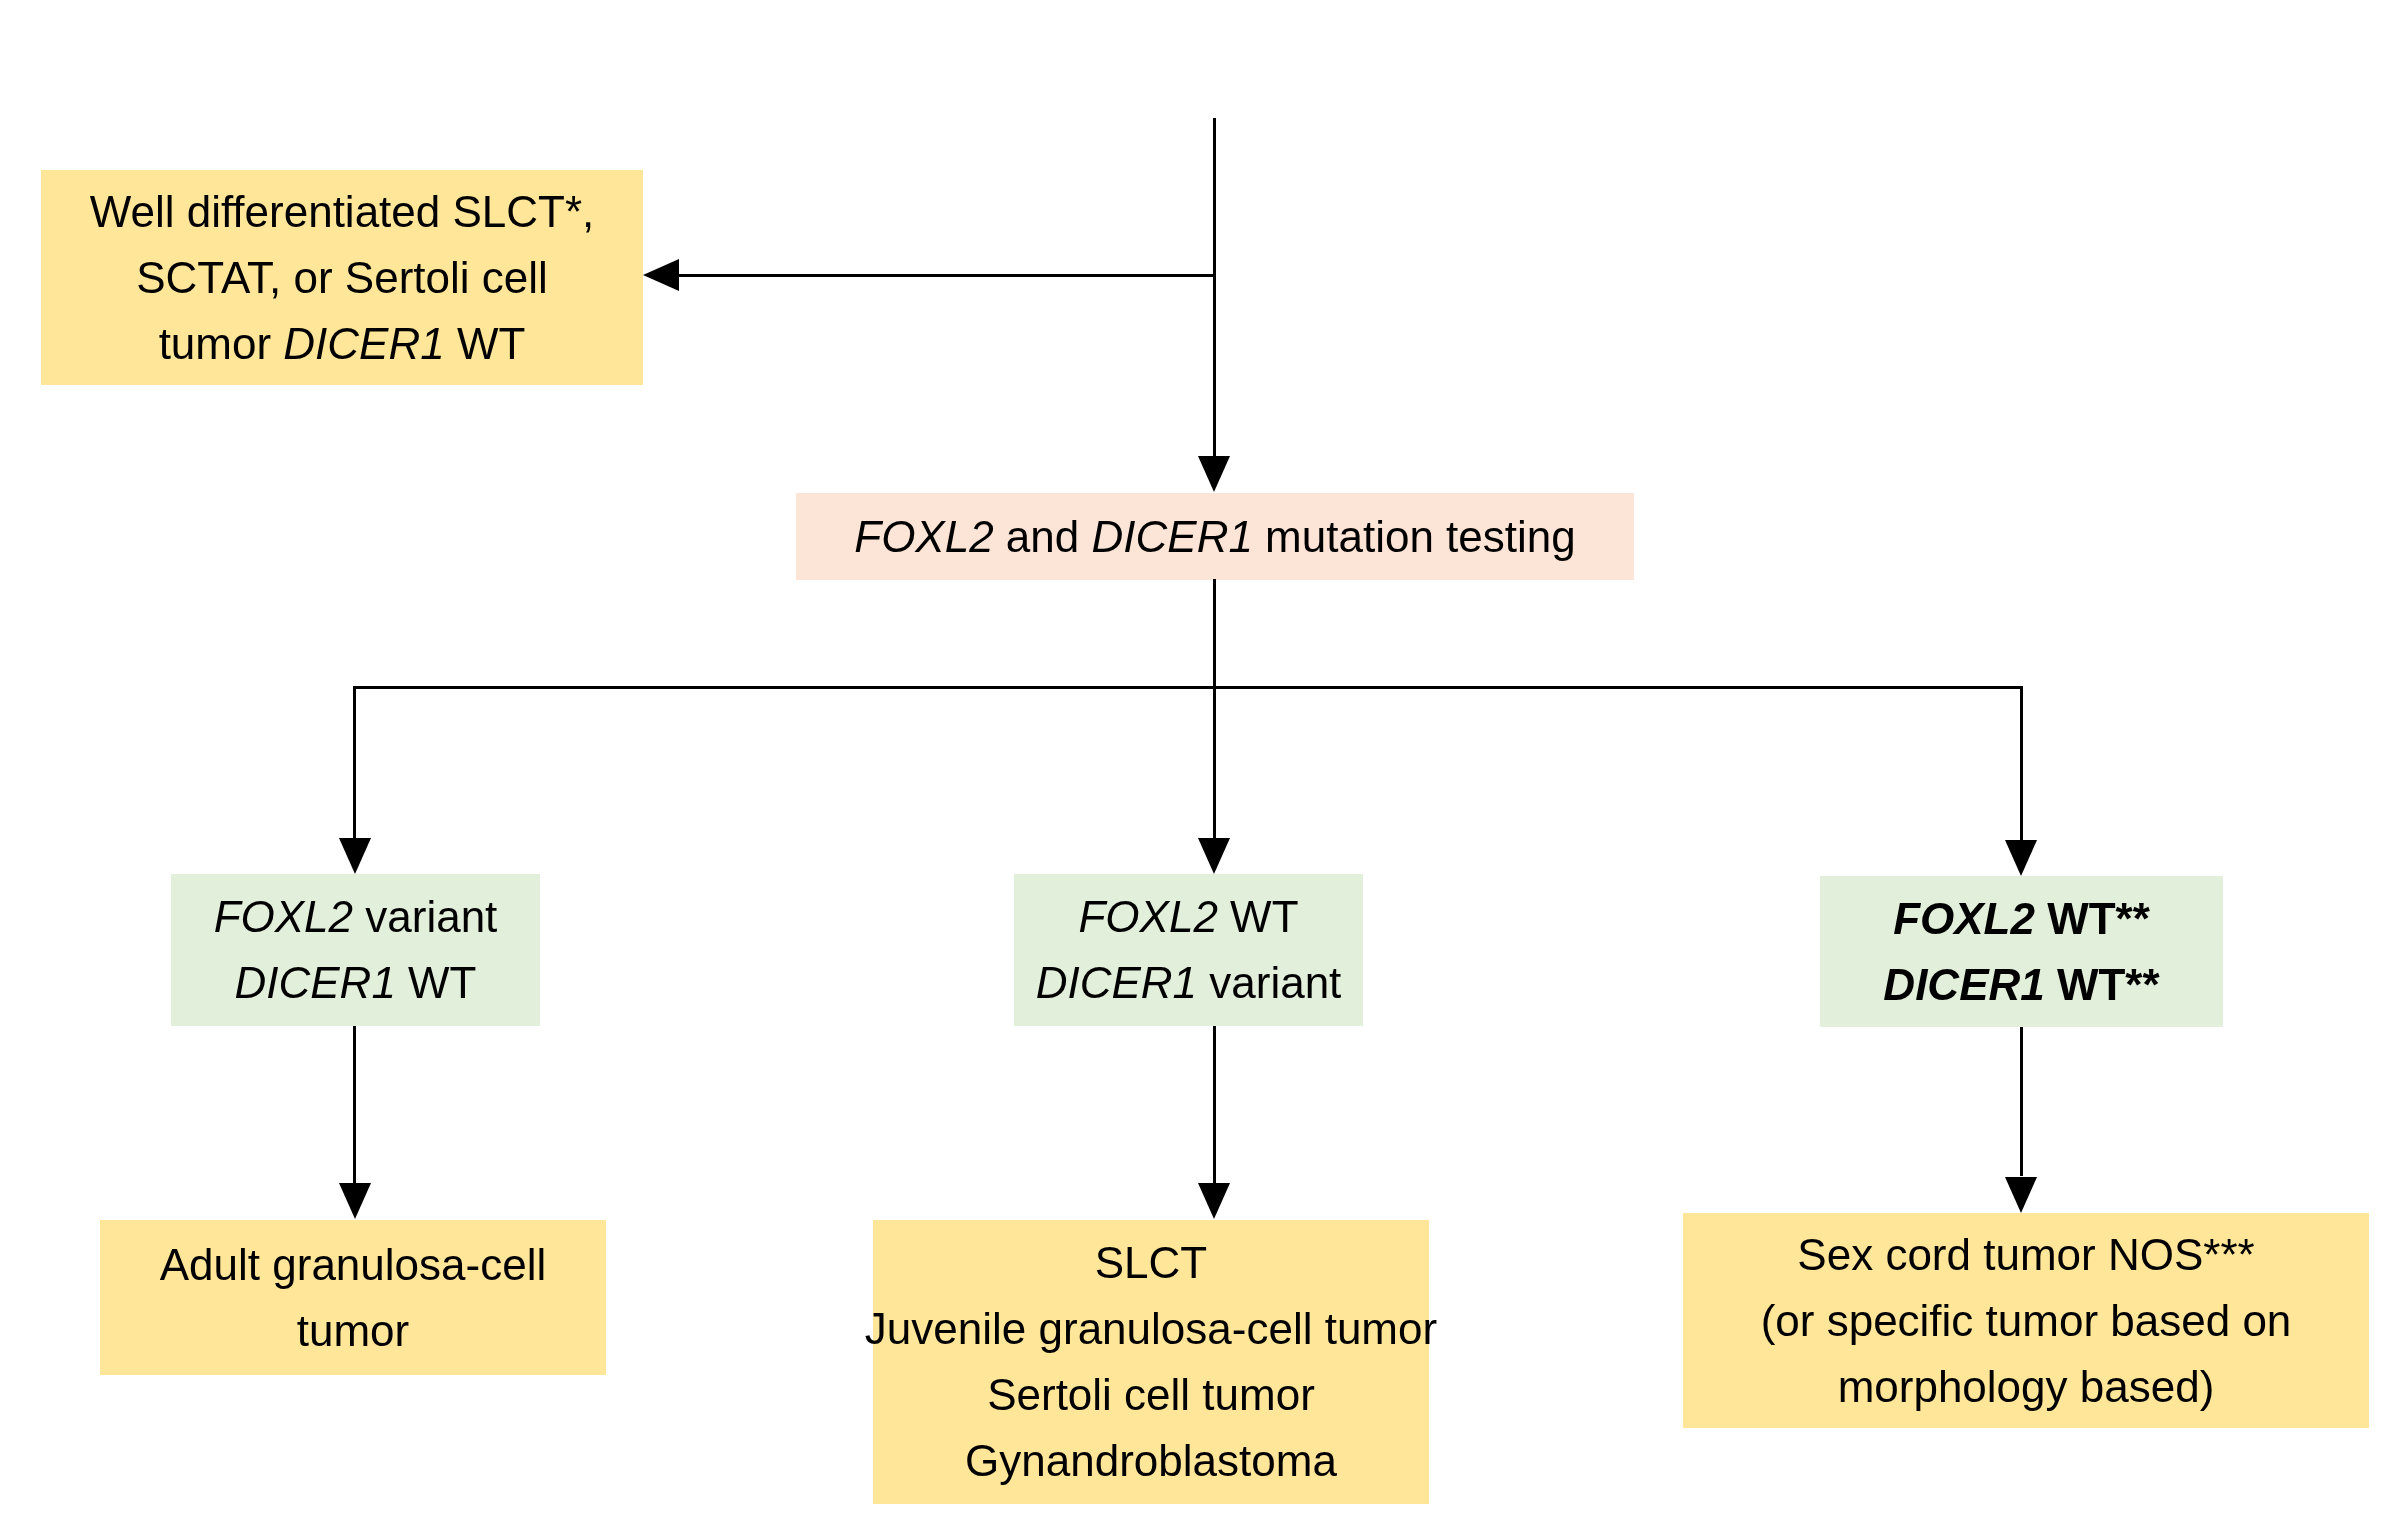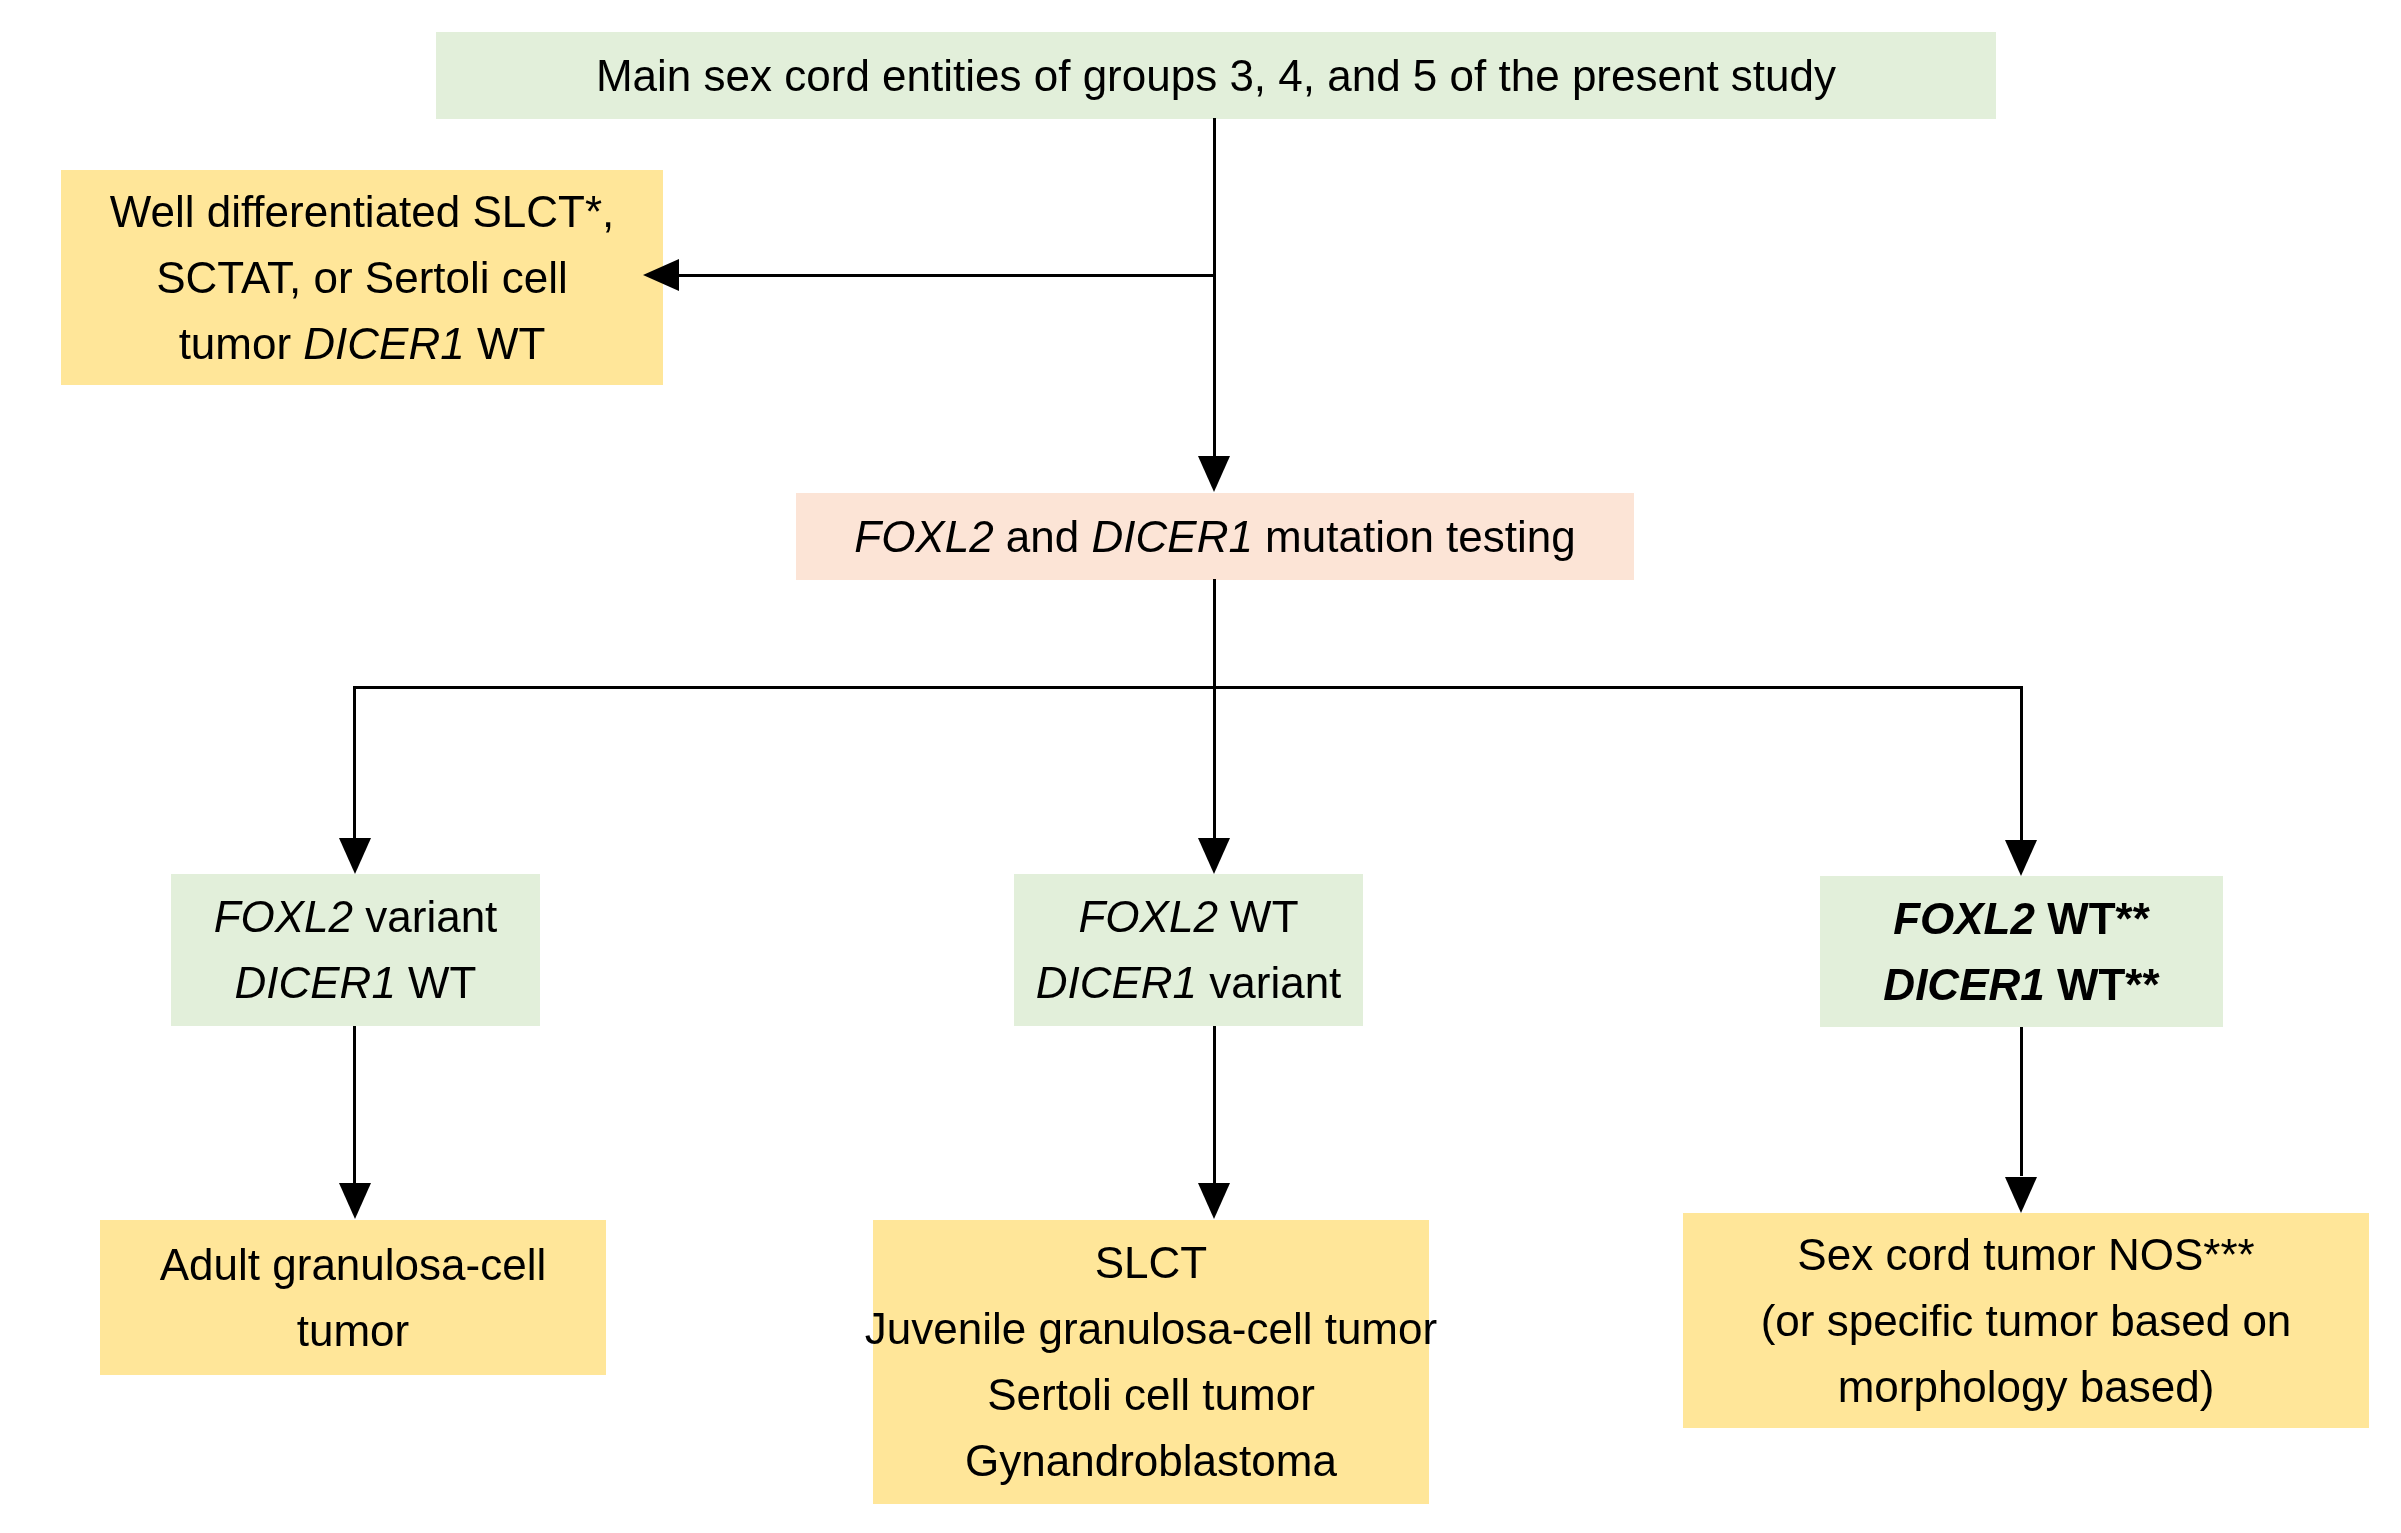--- a/index.html
+++ b/index.html
@@ -55,25 +55,22 @@
     border-top: 16px solid transparent;
     border-bottom: 16px solid transparent;
     border-right: 36px solid #000000;
   }
 </style>
 </head>
 <body>
 
 <div class="canvas">
 
-  <div class="node" style="left: 436px; top: 32px; width: 1560px; height: 87px; background: rgb(226, 239, 218);">
-      <div class="line"><span>Main sex cord entities of groups 3, 4, and 5 of the present study</span></div>
-    </div>
 
-  <div class="node" style="left: 41px; top: 170px; width: 602px; height: 215px; background: rgb(255, 230, 153); margin-left: 20px;">
+  <div class="node" style="left: 41px; top: 170px; width: 602px; height: 215px; background: rgb(255, 230, 153);">
       <div class="line"><span>Well differentiated SLCT*,</span></div>
       <div class="line"><span>SCTAT, or Sertoli cell</span></div>
       <div class="line"><span>tumor </span><em>DICER1</em><span> WT</span></div>
     </div>
 
   <div class="node" style="left: 796px; top: 493px; width: 838px; height: 87px; background: rgb(252, 228, 214);">
       <div class="line"><em>FOXL2</em><span> and </span><em>DICER1</em><span> mutation testing</span></div>
     </div>
 
   <div class="node" style="left: 171px; top: 874px; width: 369px; height: 152px; background: rgb(226, 239, 218);">

